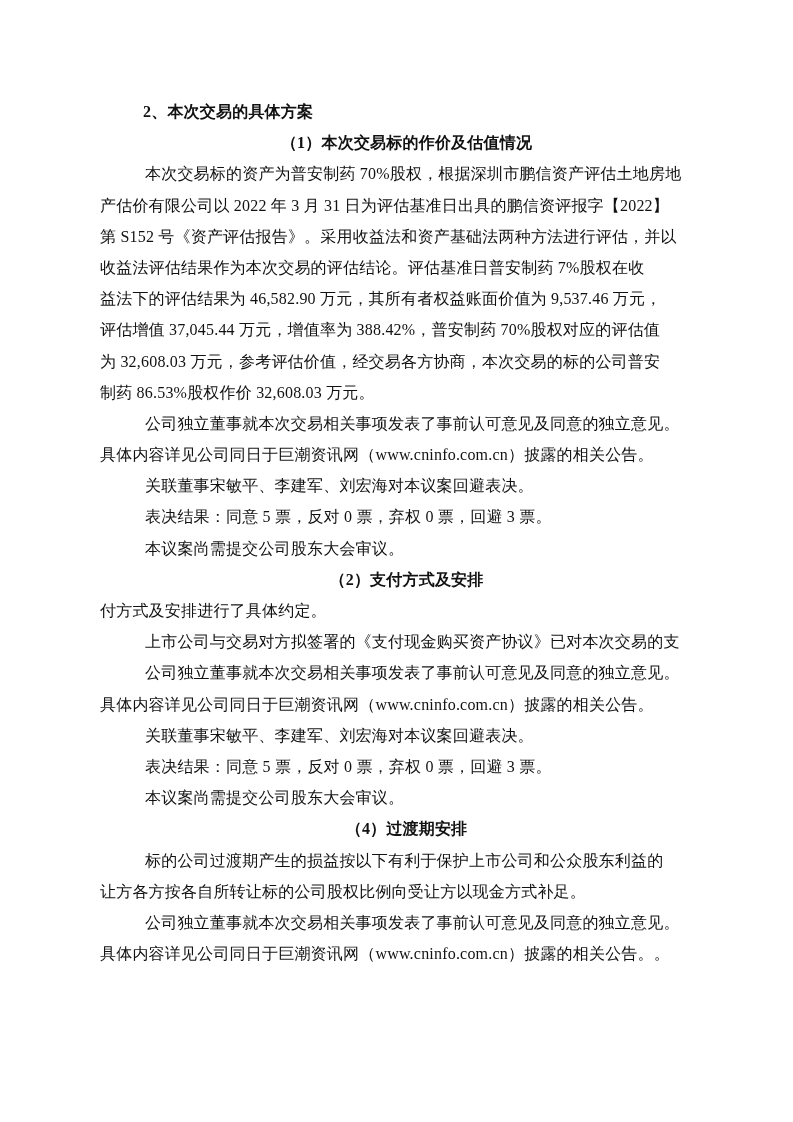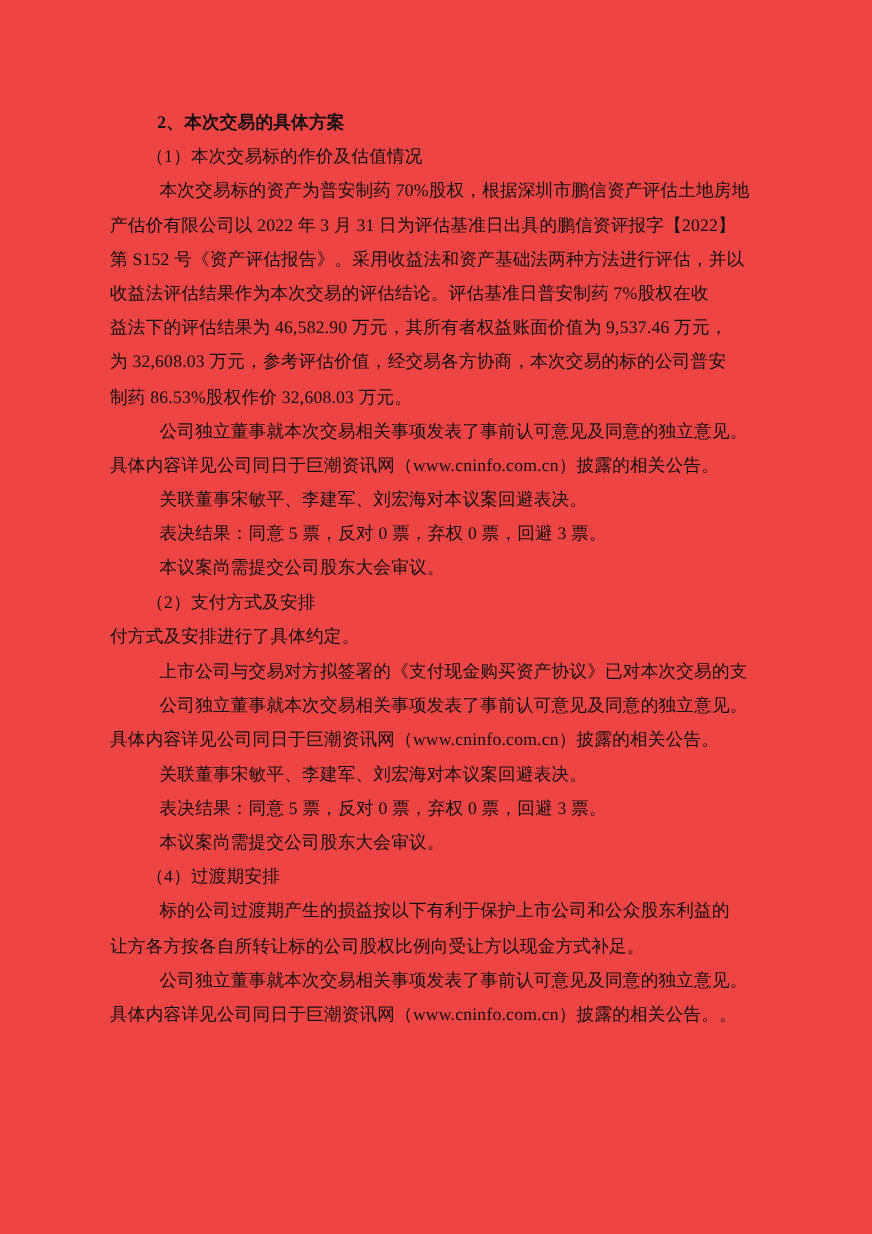--- a/index.html
+++ b/index.html
@@ -4,21 +4,21 @@
 <style>
   html, body {
     margin: 0;
     padding: 0;
     background: #e9e9e9;
   }
   .page {
     position: relative;
     width: 793px;
     height: 1122px;
-    background: #ef4444;
+    background: #ffffff;
     margin: 0 auto;
     overflow: hidden;
     font-family: "Liberation Serif", "DejaVu Serif", serif;
     color: #111111;
   }
   .doc {
     position: absolute;
     left: 100px;
     top: 96px;
     width: 580px;
@@ -30,40 +30,42 @@
     white-space: nowrap;
     letter-spacing: 0.2px;
   }
   
   .line.h1 {
     font-weight: bold;
     padding-left: 43px;
   }
   
   .line.h2 {
-    font-weight: normal;
+    font-weight: bold;
     padding-left: 33px;
+    text-align: center;
   }
   
   .line.ind {
     padding-left: 45px;
   }
 </style>
 </head>
 <body>
 
 <div class="page">
   <div class="doc">
     <div class="line h1">2、本次交易的具体方案</div>
     <div class="line h2">（1）本次交易标的作价及估值情况</div>
     <div class="line ind">本次交易标的资产为普安制药 70%股权，根据深圳市鹏信资产评估土地房地</div>
     <div class="line">产估价有限公司以 2022 年 3 月 31 日为评估基准日出具的鹏信资评报字【2022】</div>
     <div class="line">第 S152 号《资产评估报告》。采用收益法和资产基础法两种方法进行评估，并以</div>
     <div class="line">收益法评估结果作为本次交易的评估结论。评估基准日普安制药 7%股权在收</div>
     <div class="line">益法下的评估结果为 46,582.90 万元，其所有者权益账面价值为 9,537.46 万元，</div>
+    <div class="line">评估增值 37,045.44 万元，增值率为 388.42%，普安制药 70%股权对应的评估值</div>
     <div class="line">为 32,608.03 万元，参考评估价值，经交易各方协商，本次交易的标的公司普安</div>
     <div class="line">制药 86.53%股权作价 32,608.03 万元。</div>
     <div class="line ind">公司独立董事就本次交易相关事项发表了事前认可意见及同意的独立意见。</div>
     <div class="line">具体内容详见公司同日于巨潮资讯网（www.cninfo.com.cn）披露的相关公告。</div>
     <div class="line ind">关联董事宋敏平、李建军、刘宏海对本议案回避表决。</div>
     <div class="line ind">表决结果：同意 5 票，反对 0 票，弃权 0 票，回避 3 票。</div>
     <div class="line ind">本议案尚需提交公司股东大会审议。</div>
     <div class="line h2">（2）支付方式及安排</div>
     <div class="line">付方式及安排进行了具体约定。</div>
     <div class="line ind">上市公司与交易对方拟签署的《支付现金购买资产协议》已对本次交易的支</div>

